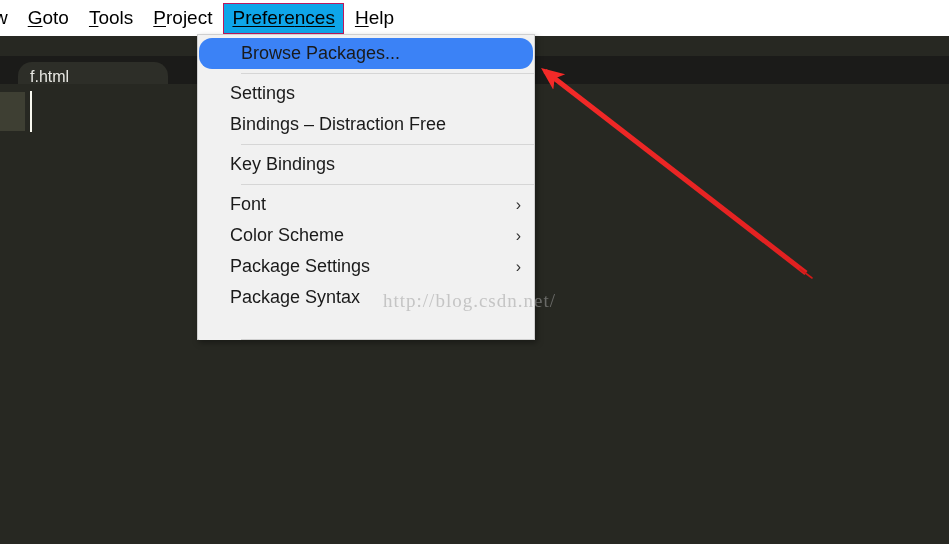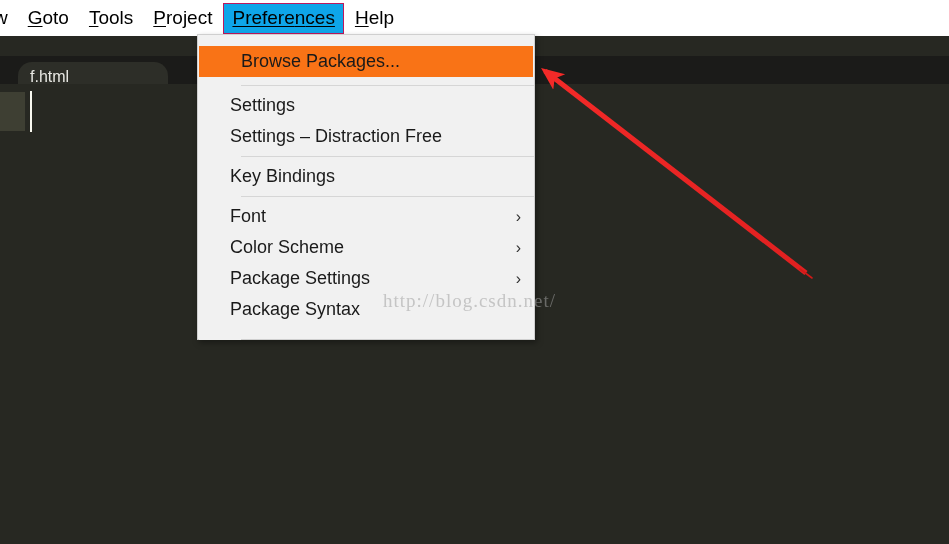--- a/index.html
+++ b/index.html
@@ -142,23 +142,24 @@
     height: 31px;
     line-height: 31px;
     padding-left: 32px;
     font-size: 18px;
     color: #1a1a1a;
     white-space: nowrap;
     cursor: default;
     box-sizing: border-box;
   }
   .mi.highlight {
-    background: #f97316;
-    margin: 8px 1px;
+    background: #3b82f6;
+    margin: 0 1px;
     padding-left: 42px;
+    border-radius: 13px;
   }
   .mi .arrow {
     position: absolute;
     right: 13px;
     top: 0;
     font-size: 16px;
     color: #333333;
     line-height: 31px;
   }
   .sep {
@@ -235,21 +236,21 @@
   </div>
 
   <div class="sep"></div>
 
   <div class="mi">
     <span>Settings</span>
   </div>
 
 
   <div class="mi">
-    <span>Settings – Distraction Free</span>
+    <span>Bindings – Distraction Free</span>
   </div>
 
   <div class="sep"></div>
 
   <div class="mi">
     <span>Key Bindings</span>
   </div>
 
   <div class="sep"></div>
 

